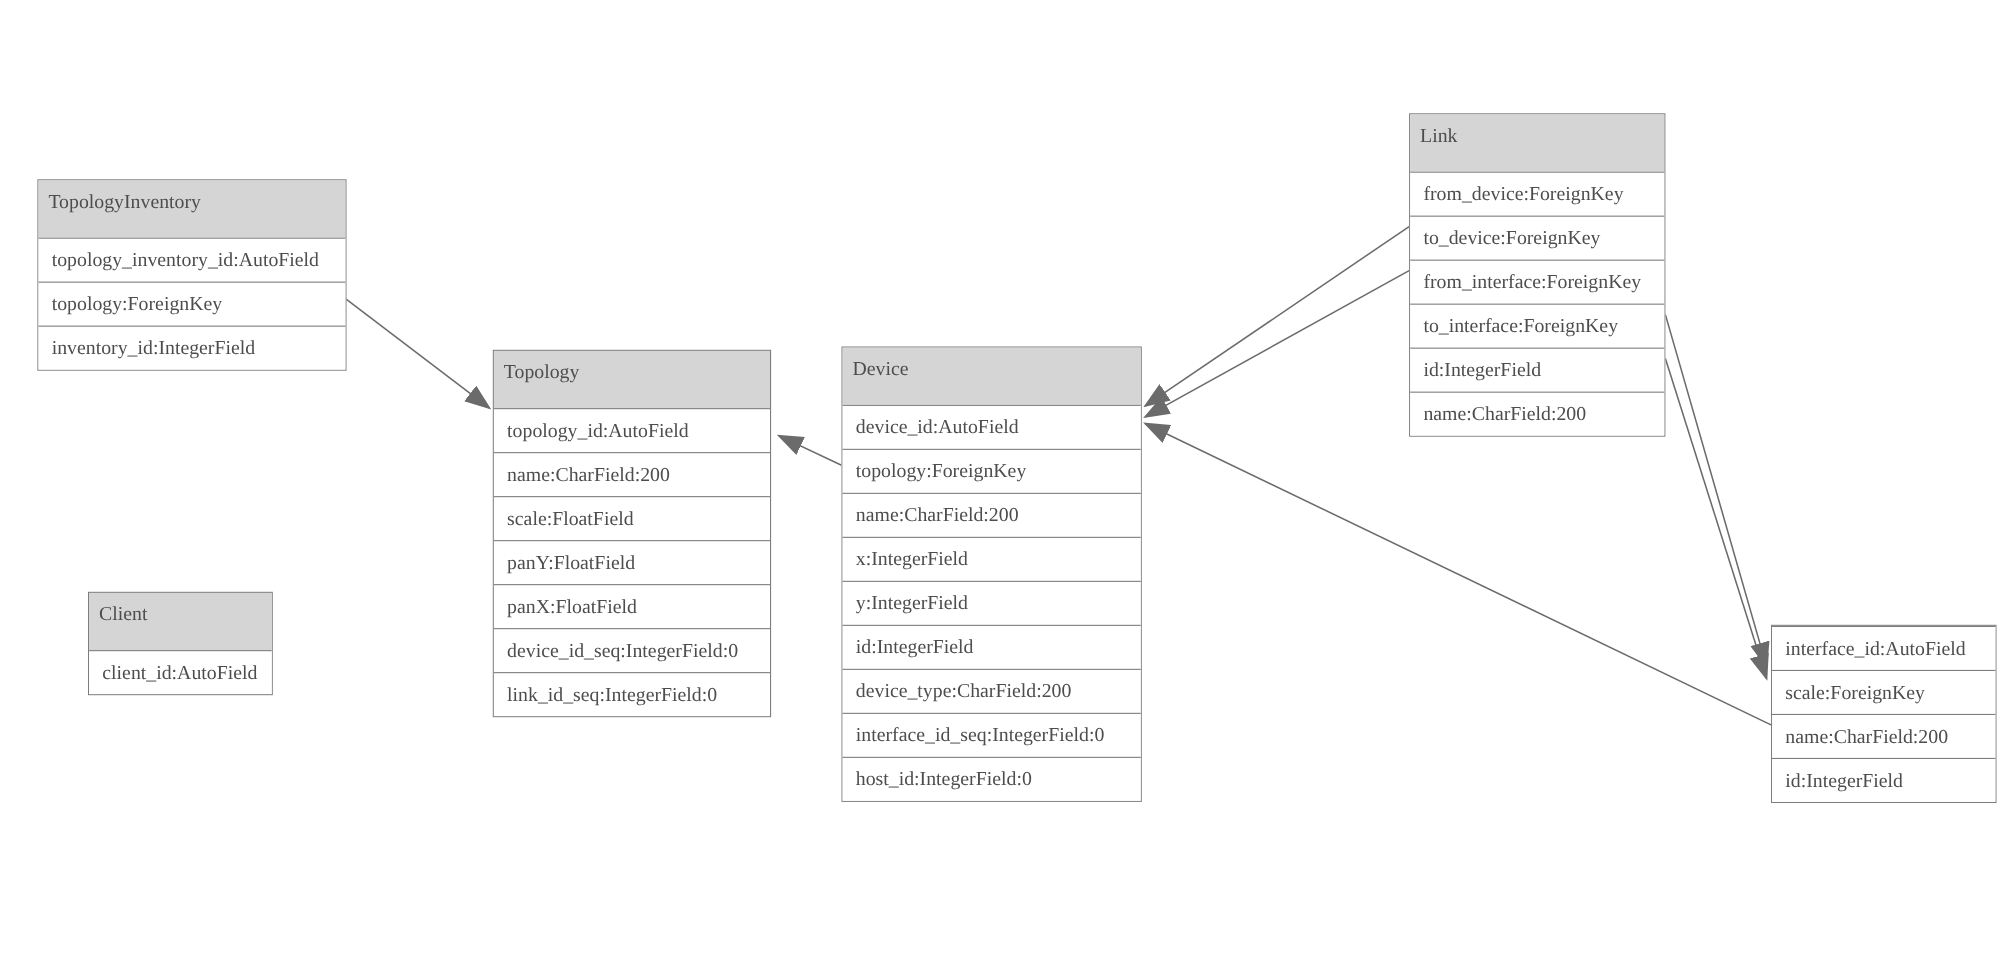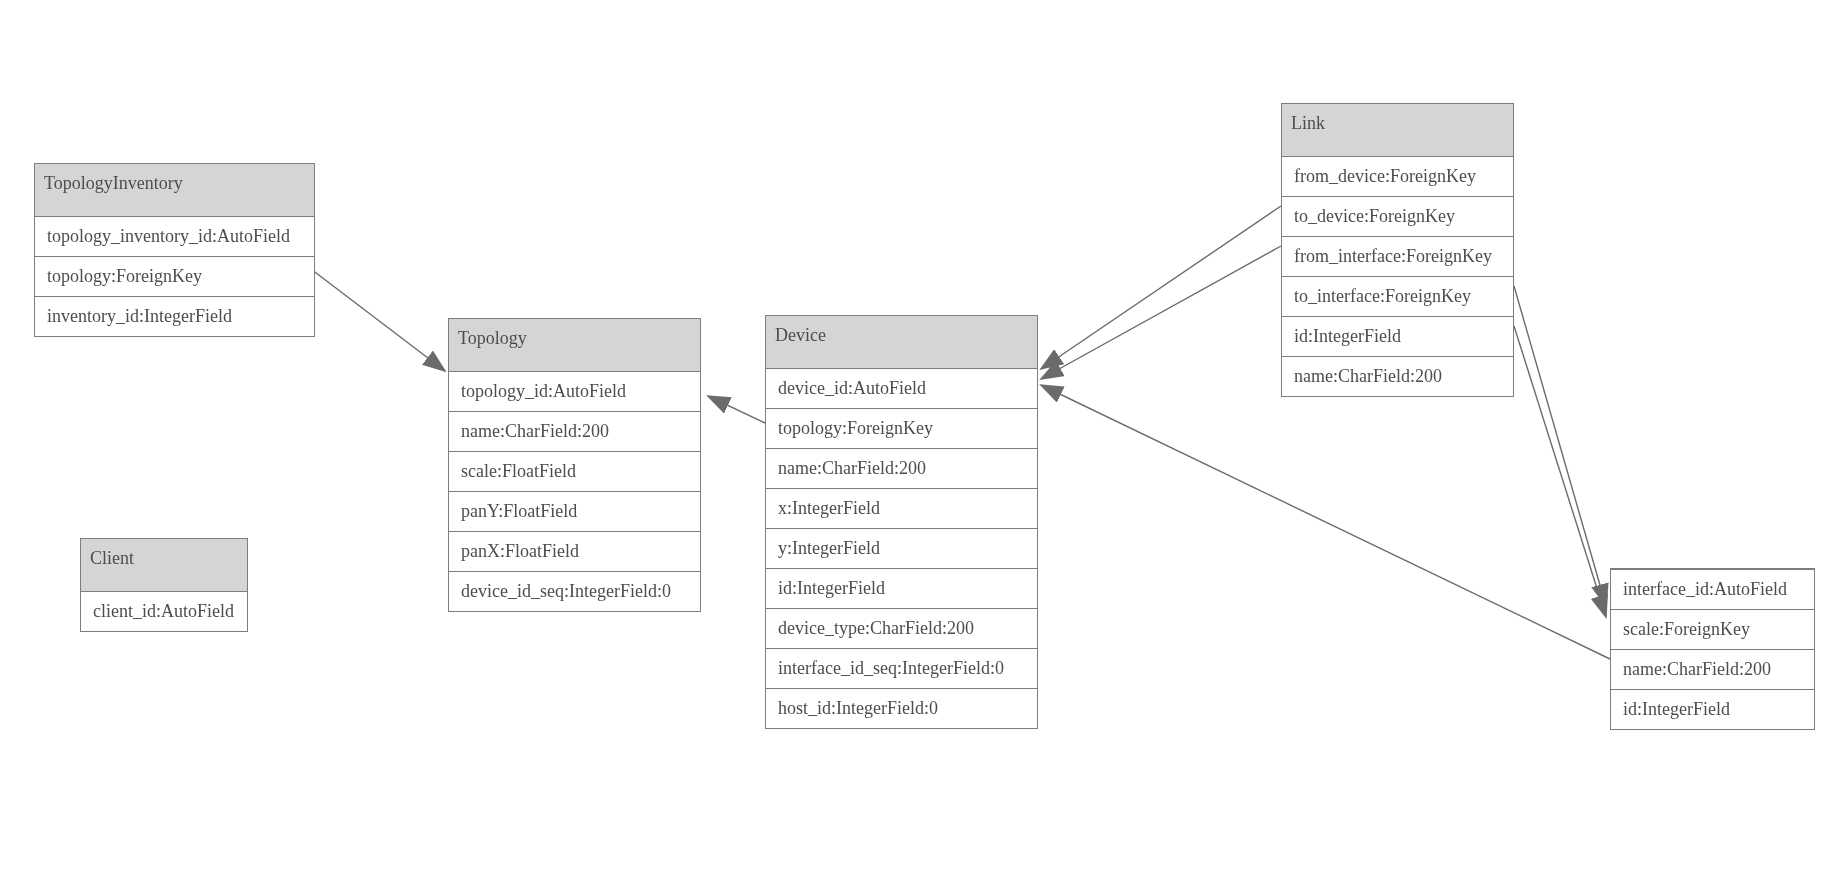--- a/index.html
+++ b/index.html
@@ -88,20 +88,21 @@
   </div>
 
   <div class="entity" id="ent-topology">
     <div class="entity-header">Topology</div>
     <div class="entity-row">topology_id:AutoField</div>
     <div class="entity-row">name:CharField:200</div>
     <div class="entity-row">scale:FloatField</div>
     <div class="entity-row">panY:FloatField</div>
     <div class="entity-row">panX:FloatField</div>
     <div class="entity-row">device_id_seq:IntegerField:0</div>
+    <div class="entity-row">link_id_seq:IntegerField:0</div>
   </div>
 
   <div class="entity" id="ent-client">
     <div class="entity-header">Client</div>
     <div class="entity-row">client_id:AutoField</div>
   </div>
 
   <div class="entity" id="ent-device">
     <div class="entity-header">Device</div>
     <div class="entity-row">device_id:AutoField</div>

